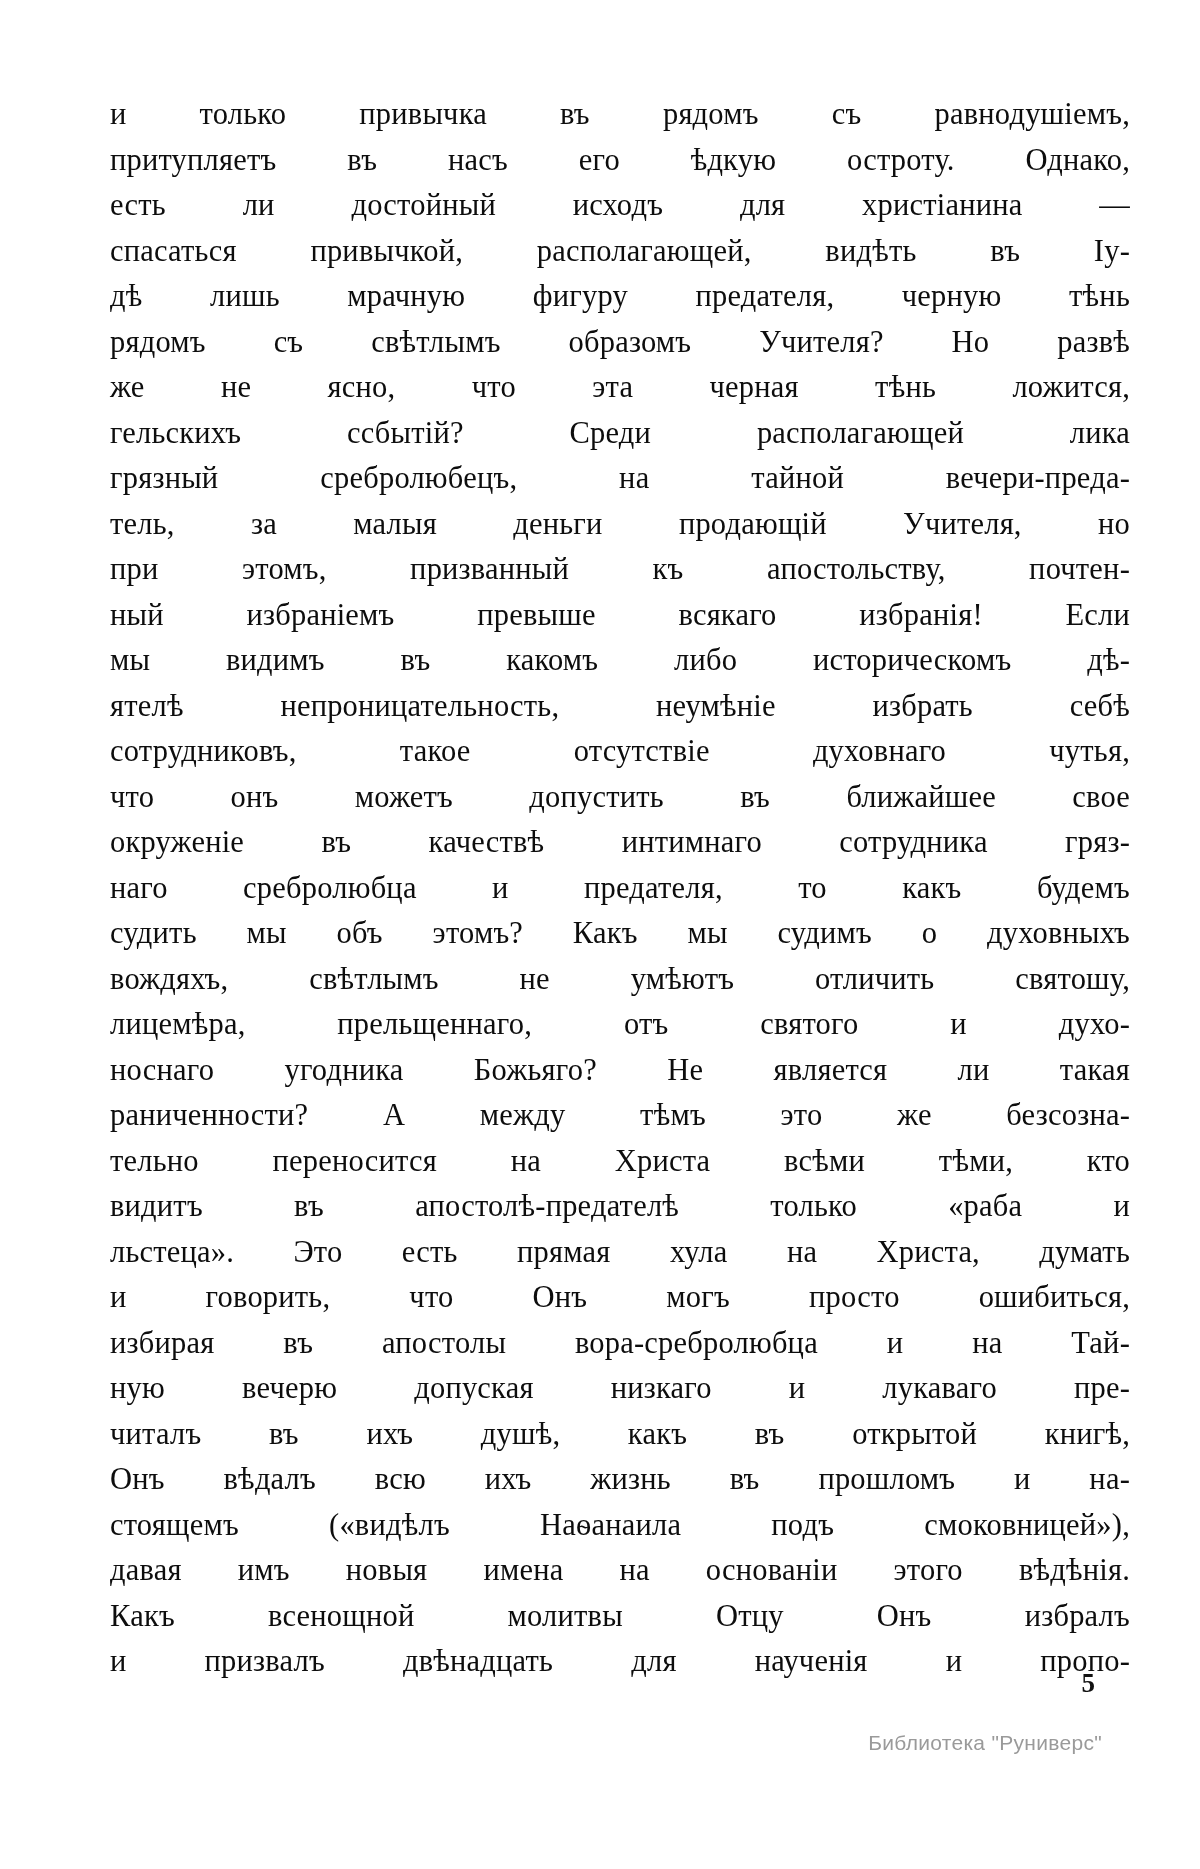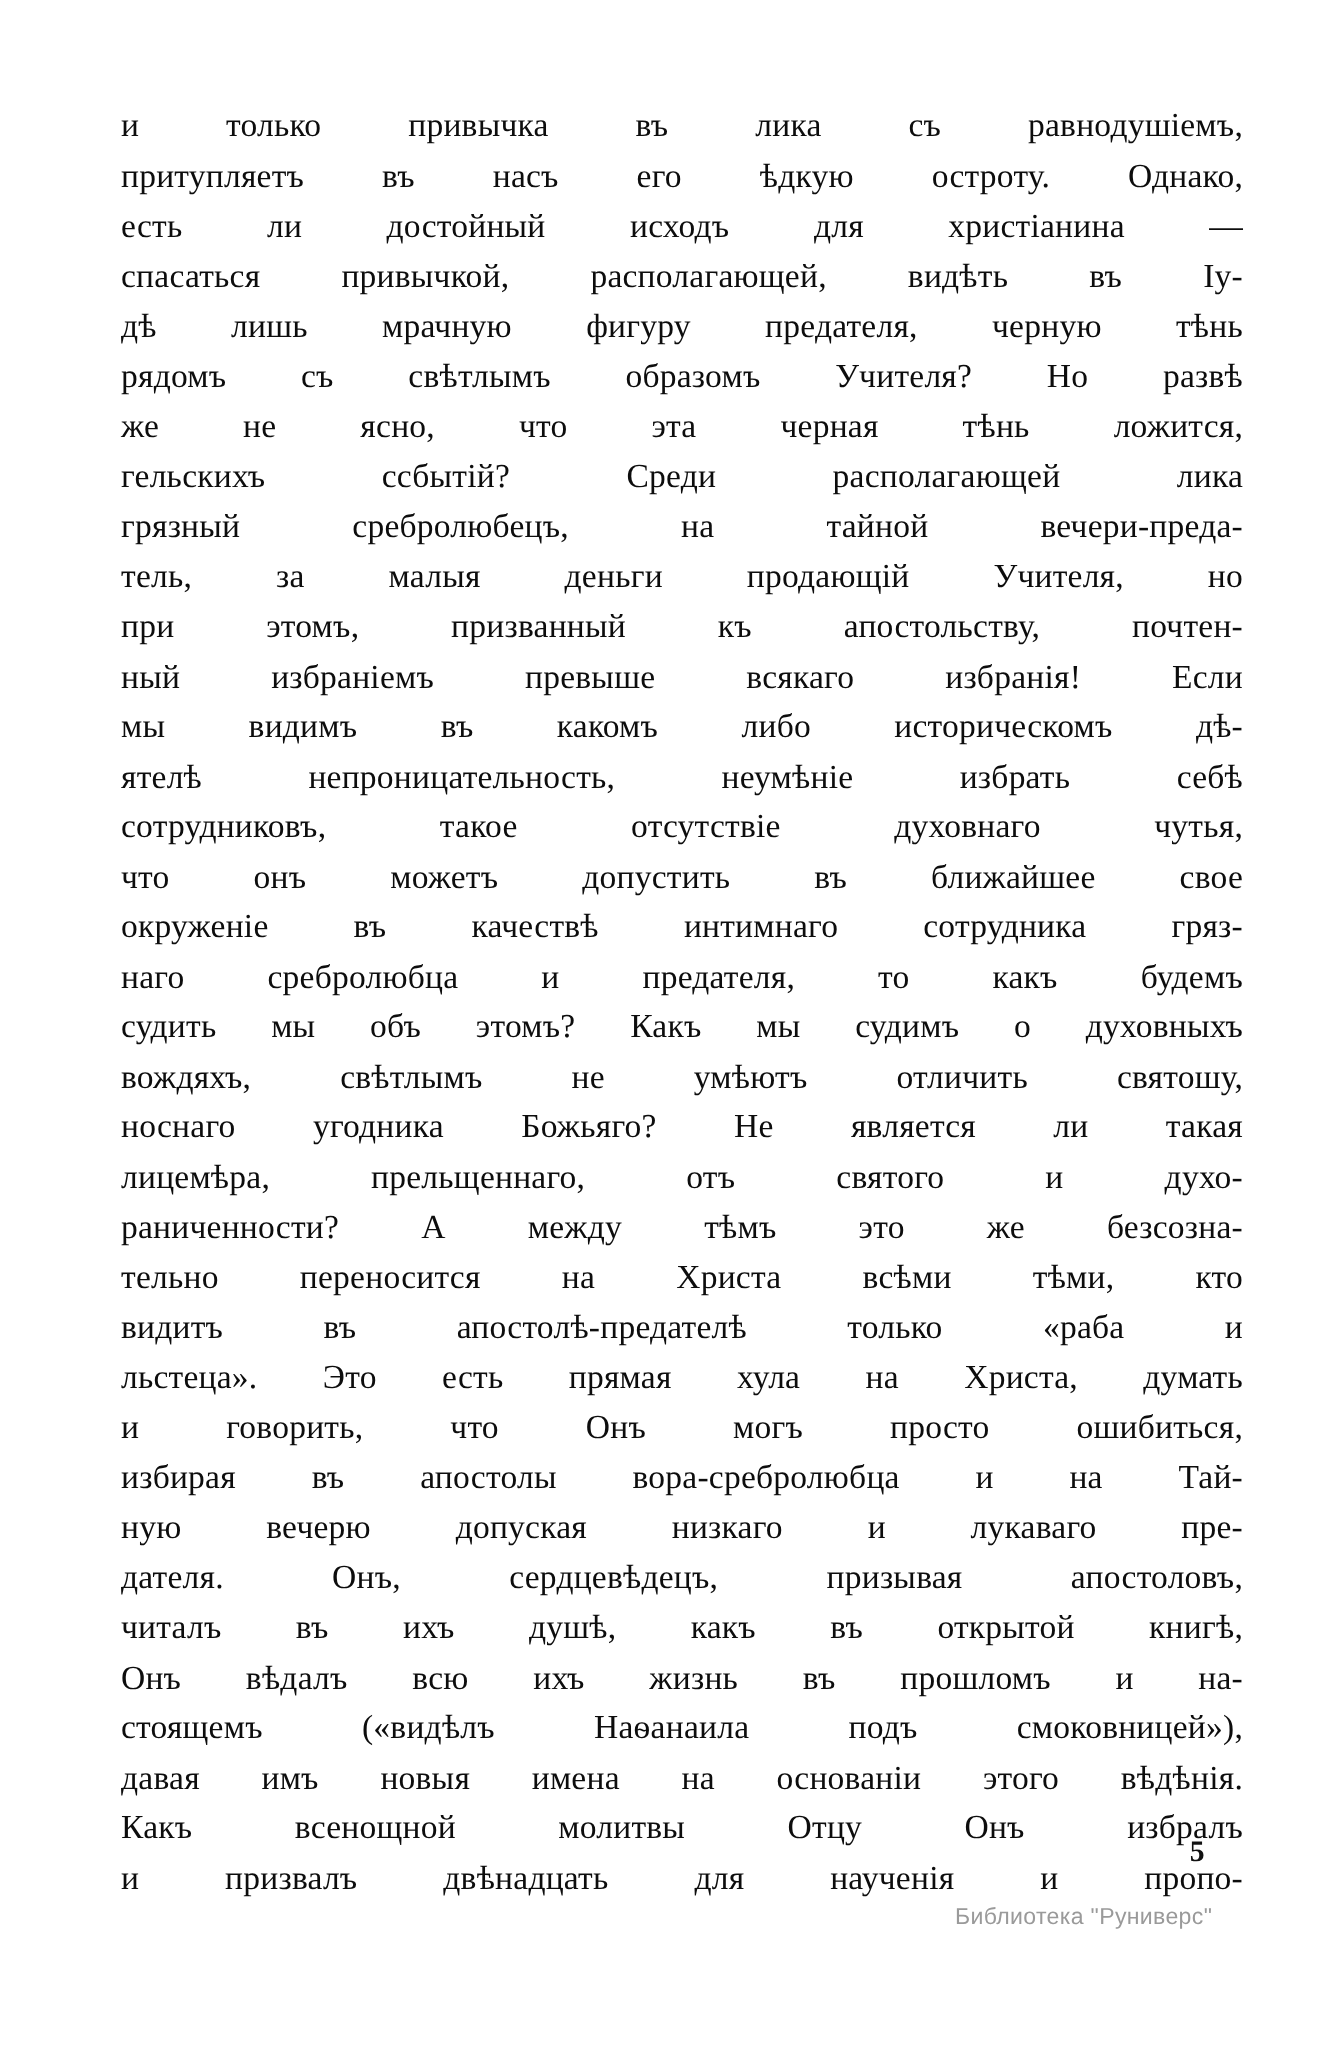--- a/index.html
+++ b/index.html
@@ -61,50 +61,49 @@
     letter-spacing: 0.3px;
   }
 </style>
 </head>
 <body>
 
 <div class="page">
 
   <div class="text-block">
     <p>
-      <span class="line j">и только привычка въ лика съ равнодушіемъ,</span>
+      <span class="line j">и только привычка въ рядомъ съ равнодушіемъ,</span>
       <span class="line j">притупляетъ въ насъ его ѣдкую остроту. Однако,</span>
       <span class="line j">есть ли достойный исходъ для христіанина —</span>
       <span class="line j">спасаться привычкой, располагающей, видѣть въ Іу-</span>
       <span class="line j">дѣ лишь мрачную фигуру предателя, черную тѣнь</span>
       <span class="line j">рядомъ съ свѣтлымъ образомъ Учителя? Но развѣ</span>
       <span class="line j">же не ясно, что эта черная тѣнь ложится,</span>
       <span class="line j">гельскихъ ссбытій? Среди располагающей лика</span>
       <span class="line j">грязный сребролюбецъ, на тайной вечери-преда-</span>
       <span class="line j">тель, за малыя деньги продающій Учителя, но</span>
       <span class="line j">при этомъ, призванный къ апостольству, почтен-</span>
       <span class="line j">ный избраніемъ превыше всякаго избранія! Если</span>
       <span class="line j">мы видимъ въ какомъ либо историческомъ дѣ-</span>
       <span class="line j">ятелѣ непроницательность, неумѣніе избрать себѣ</span>
       <span class="line j">сотрудниковъ, такое отсутствіе духовнаго чутья,</span>
       <span class="line j">что онъ можетъ допустить въ ближайшее свое</span>
       <span class="line j">окруженіе въ качествѣ интимнаго сотрудника гряз-</span>
       <span class="line j">наго сребролюбца и предателя, то какъ будемъ</span>
       <span class="line j">судить мы объ этомъ? Какъ мы судимъ о духовныхъ</span>
       <span class="line j">вождяхъ, свѣтлымъ не умѣютъ отличить святошу,</span>
+      <span class="line j">лицемѣра, прельщеннаго, отъ святого и духо-</span>
       <span class="line j">носнаго угодника Божьяго? Не является ли такая</span>
-      <span class="line j">лицемѣра, прельщеннаго, отъ святого и духо-</span>
       <span class="line j">раниченности? А между тѣмъ это же безсозна-</span>
       <span class="line j">тельно переносится на Христа всѣми тѣми, кто</span>
       <span class="line j">видитъ въ апостолѣ-предателѣ только «раба и</span>
       <span class="line j">льстеца». Это есть прямая хула на Христа, думать</span>
       <span class="line j">и говорить, что Онъ могъ просто ошибиться,</span>
       <span class="line j">избирая въ апостолы вора-сребролюбца и на Тай-</span>
       <span class="line j">ную вечерю допуская низкаго и лукаваго пре-</span>
-      <span class="line j">дателя. Онъ, сердцевѣдецъ, призывая апостоловъ,</span>
       <span class="line j">читалъ въ ихъ душѣ, какъ въ открытой книгѣ,</span>
       <span class="line j">Онъ вѣдалъ всю ихъ жизнь въ прошломъ и на-</span>
       <span class="line j">стоящемъ («видѣлъ Наѳанаила подъ смоковницей»),</span>
       <span class="line j">давая имъ новыя имена на основаніи этого вѣдѣнія.</span>
       <span class="line j">Какъ всенощной молитвы Отцу Онъ избралъ</span>
       <span class="line j">и призвалъ двѣнадцать для наученія и пропо-</span>
     </p>
   </div>
 
   <div class="page-number">5</div>

